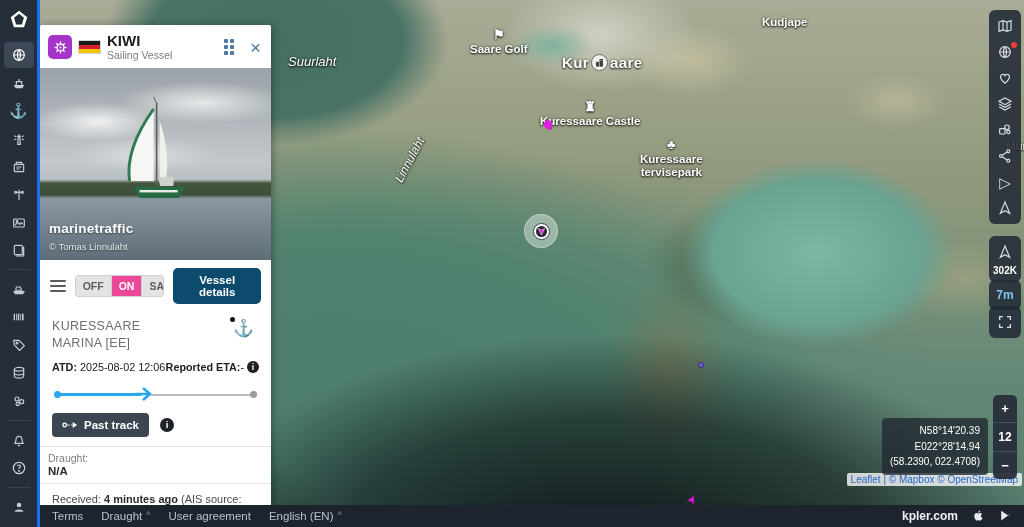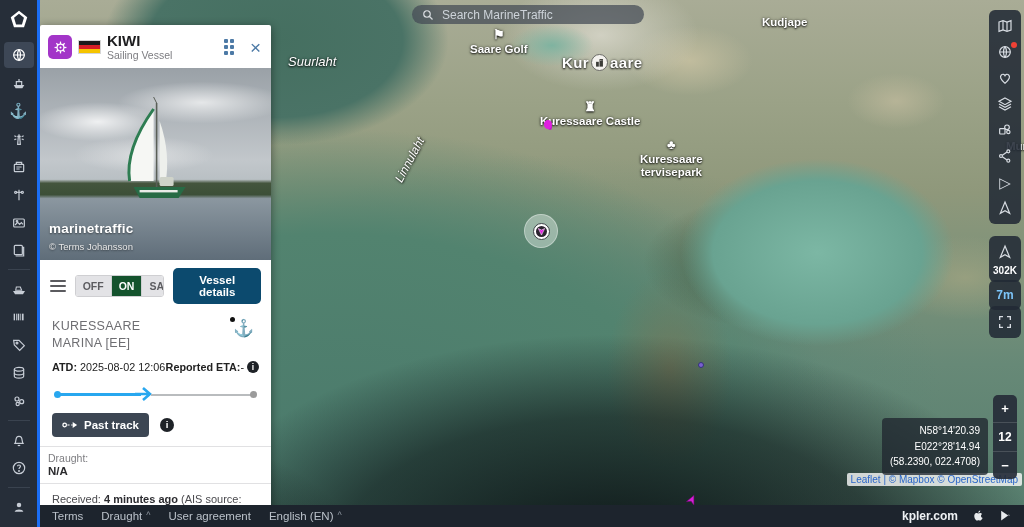--- a/index.html
+++ b/index.html
@@ -118,21 +118,21 @@
   .pp-watermark{position:absolute;left:9px;bottom:24px;color:#fff;font-weight:700;font-size:13.5px;letter-spacing:.2px;
     text-shadow:0 1px 2px rgba(0,0,0,.5);}
   .pp-credit{position:absolute;left:9px;bottom:8px;color:#e8e8e8;font-size:9.5px;text-shadow:0 1px 2px rgba(0,0,0,.5);}
 
   .pp-controls{display:flex;align-items:center;gap:9px;padding:8px 10px 6px 10px;}
   .pp-menu{width:18px;display:flex;flex-direction:column;gap:3px;cursor:pointer;}
   .pp-menu i{height:2px;background:#5b5b5f;border-radius:1px;}
   .seg-group{display:flex;border:1px solid #cfcfd2;border-radius:3px;overflow:hidden;}
   .seg{padding:4px 7px;font-size:10.5px;font-weight:700;background:#e3e3e6;color:#5c5c60;cursor:pointer;border-right:1px solid #cfcfd2;}
   .seg:last-child{border-right:none;}
-  .seg.active{background:#14532d;color:#fff;text-align:right;}
+  .seg.active{background:#ec4899;color:#fff;text-align:right;}
   .pp-details-btn{margin-left:auto;background:#0c4a6e;color:#fff;font-size:11.5px;font-weight:700;
     border:none;border-radius:5px;padding:6px 11px;cursor:pointer;}
 
   .pp-dest{display:flex;align-items:flex-start;justify-content:space-between;padding:8px 12px 2px 12px;}
   .pp-dest-name{font-size:12.5px;color:#6e6e72;letter-spacing:.3px;line-height:1.35;}
   .pp-anchor{position:relative;color:#20303e;font-size:17px;margin-right:4px;cursor:pointer;}
   .pp-anchor::before{content:"";position:absolute;top:-1px;left:-4px;width:5px;height:5px;border-radius:50%;background:#111;}
 
   .pp-atd{display:flex;justify-content:space-between;align-items:center;padding:7px 12px 2px 12px;font-size:10.8px;color:#222;}
   .pp-atd b{font-weight:700;}
@@ -215,27 +215,20 @@
             </svg>
         </div>
       </div>
     </div>
     <div class="blob" style="left:504px;top:120px;width:8px;height:9px;background:#e01fe0;box-shadow:2px 3px 0 -2px #c41bc4;"></div>
     <div class="blob" style="left:658px;top:362px;width:6px;height:6px;background:#7a5fd0;border:1px solid #33337a;"></div>
     <svg style="position:absolute;left:646px;top:494px;" width="12" height="11" viewBox="0 0 10 10">
         <path d="M5 0.8 L8.8 9 L5 6.8 L1.2 9 Z" fill="#d81fd8" stroke="#6b0a6b" stroke-width=".5" transform="rotate(25 5 5)"></path>
       </svg>
 
-    <div class="searchbar">
-      <svg class="search-glyph" viewBox="0 0 24 24" fill="none" stroke="currentColor" stroke-width="2.4">
-          <circle cx="10" cy="10" r="6.5"></circle>
-          <line x1="15" y1="15" x2="21" y2="21"></line>
-        </svg>
-      <input type="text" placeholder="Search MarineTraffic" style="">
-    </div>
 
     <div class="scalebars">
       <div class="scalebar" style="width:77px;">1 km</div>
       <div class="scalebar" style="width:70px;">3000 ft</div>
     </div>
 
     <div class="attribution">Leaflet | © Mapbox © OpenStreetMap</div>
 
     <div class="coords">
       <div>N58°14'20.39</div>
@@ -476,21 +469,21 @@
         <line x1="63" y1="8" x2="63" y2="92" stroke="#5a5f57" stroke-width="1.6"></line>
         <line x1="63" y1="8" x2="60" y2="2" stroke="#5a5f57" stroke-width="1"></line>
         <path d="M60 14 C40 42 33 66 36 86 L60 86 Z" fill="#f6f7f4"></path>
         <path d="M60 14 C40 42 33 66 36 86" fill="none" stroke="#2e7d52" stroke-width="3"></path>
         <path d="M66 26 C74 48 75 70 72 88 L66 88 Z" fill="#eef0ec"></path>
         <path d="M40 92 L92 92 L85 103 L46 103 Z" fill="#276b45"></path>
         <rect x="46" y="95" width="38" height="2.4" fill="#e9ece8"></rect>
         <rect x="66" y="82" width="14" height="9" rx="1.5" fill="#cfd3c9"></rect>
       </svg>
       <div class="pp-watermark">marinetraffic</div>
-      <div class="pp-credit">© Terms Johansson</div>
+      <div class="pp-credit">© Tomas Linnulaht</div>
     </div>
 
     <div class="pp-controls">
       <span class="pp-menu">
           <i></i>
           <i></i>
           <i></i>
         </span>
       <span class="seg-group">
         <span class="seg">OFF</span>

